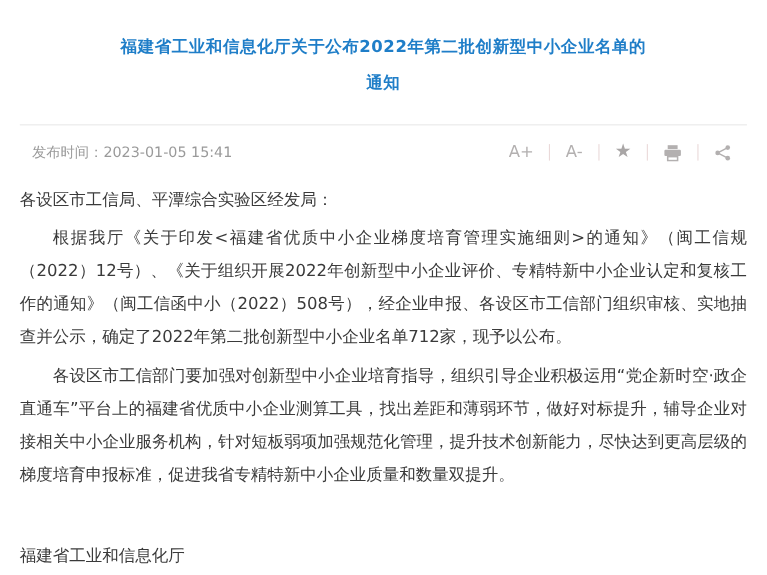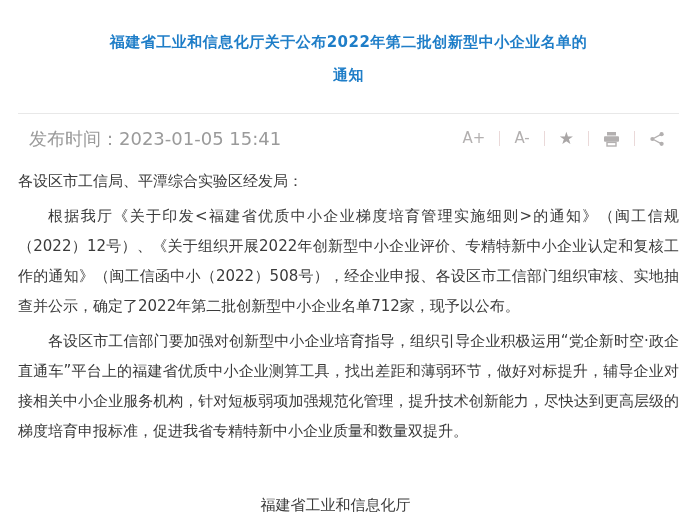--- a/index.html
+++ b/index.html
@@ -30,21 +30,21 @@
 
   .meta-row {
     display: flex;
     justify-content: space-between;
     align-items: center;
     padding: 15px 12px 0 11px;
     height: 34px;
   }
   .publish-time {
     color: #9a9a9a;
-    font-size: 18px;
+    font-size: 13px;
     white-space: nowrap;
   }
 
   .toolbar { display: flex; align-items: center; color: #b3b0b0; }
   .tool-btn {
     background: none; border: none; cursor: pointer;
     color: #b3b0b0; font-size: 15px;
     font-family: "DejaVu Sans", sans-serif;
     display: flex; align-items: center; justify-content: center;
     padding: 0 2px; line-height: 1;
@@ -62,21 +62,21 @@
     color: #3a3a3a;
     font-size: 15px;
     line-height: 30px;
     text-align: justify;
   }
   .article p.indent { text-indent: 2em; }
   .article p { margin-bottom: 5px; }
 
   .signature {
     margin-top: 50px;
-    text-align: center;
+    text-align: left;
     padding-right: 26px;
     color: #3a3a3a;
     font-size: 15px;
   }
 </style>
 </head>
 <body>
 
 <div class="page">
 

